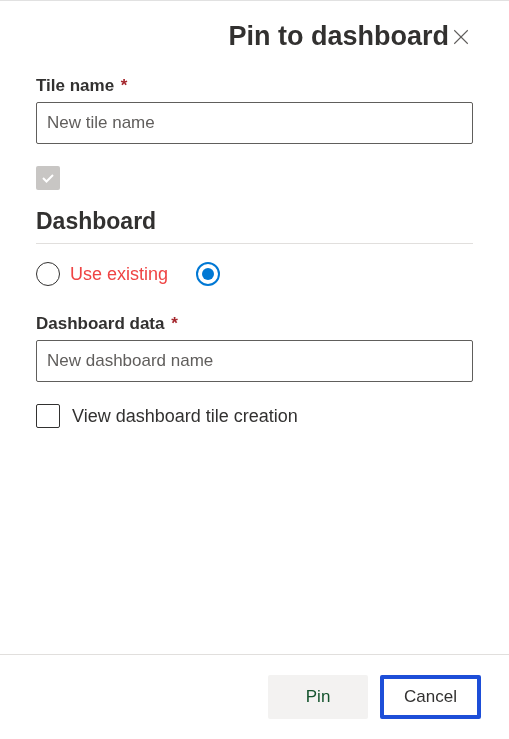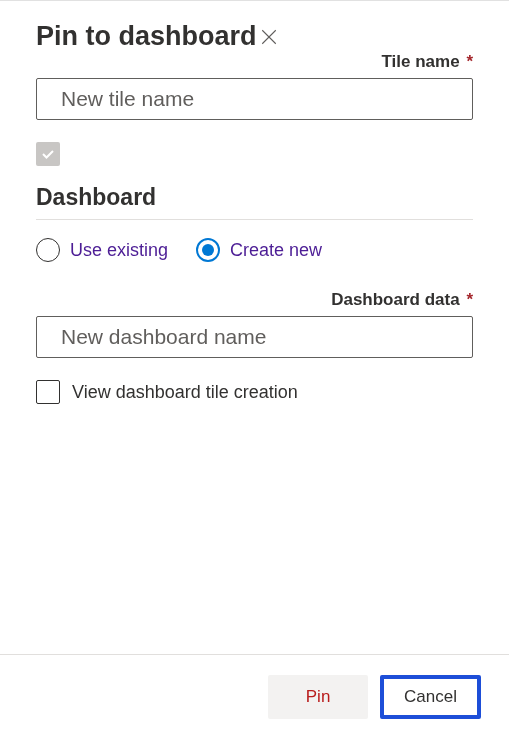--- a/index.html
+++ b/index.html
@@ -14,22 +14,23 @@
       background: #ffffff;
       color: #323130;
       position: relative;
       border-top: 1px solid #e1e1e1;
     }
     .dialog {
       padding: 20px 36px;
     }
     .header {
       display: flex;
-      justify-content: flex-start;
-      align-items: center;
+      justify-content: flex-end;
+      align-items: center;
+      margin-bottom: 24px;
     }
     .title {
       font-size: 27px;
       font-weight: 600;
       color: #323130;
     }
     .close-btn {
       width: 24px;
       height: 24px;
       background: none;
@@ -47,31 +48,30 @@
     }
     .field-group {
       margin-bottom: 22px;
     }
     .field-label {
       font-size: 17px;
       font-weight: 600;
       color: #323130;
       margin-bottom: 6px;
       display: block;
-      text-align: right;
     }
     .required {
       color: #a4262c;
       margin-left: 2px;
     }
     .text-input {
       width: 100%;
       height: 42px;
-      padding: 8px 24px;
-      font-size: 21px;
+      padding: 8px 10px;
+      font-size: 17px;
       font-family: inherit;
       border: 1px solid #605e5c;
       border-radius: 2px;
       color: #323130;
       background: #ffffff;
     }
     .text-input::placeholder {
       color: #605e5c;
     }
     .checkbox-row {
@@ -135,21 +135,21 @@
       border: 2px solid #0078d4;
     }
     .radio-dot {
       width: 12px;
       height: 12px;
       border-radius: 50%;
       background: #0078d4;
     }
     .radio-label {
       font-size: 18px;
-      color: #4c1d95;
+      color: #ef4444;
     }
     .checkbox-outline {
       width: 24px;
       height: 24px;
       border: 1.5px solid #323130;
       border-radius: 2px;
       background: #ffffff;
       flex-shrink: 0;
     }
     .checkbox-label {
@@ -172,21 +172,21 @@
       height: 44px;
       padding: 0 20px;
       font-size: 17px;
       font-family: inherit;
       border-radius: 2px;
       cursor: pointer;
     }
     .btn-primary {
       background: #f3f2f1;
       border: none;
-      color: #b91c1c;
+      color: #14532d;
       cursor: not-allowed;
     }
     .btn-secondary {
       background: #ffffff;
       border: 4px solid #1d4ed8;
       color: #323130;
     }
   </style>
 </head>
 <body>
@@ -224,21 +224,20 @@
 
   <div class="radio-row">
     <div class="radio-option">
       <div class="radio-circle"></div>
       <span class="radio-label">Use existing</span>
     </div>
     <div class="radio-option">
       <div class="radio-circle selected">
         <div class="radio-dot"></div>
       </div>
-      <span class="radio-label">Create new</span>
     </div>
   </div>
 
   <div class="field-group">
     <label class="field-label">
       <span>Dashboard data</span>
       <span class="required">*</span>
     </label>
     <input type="text" class="text-input" placeholder="New dashboard name" style="">
   </div>

